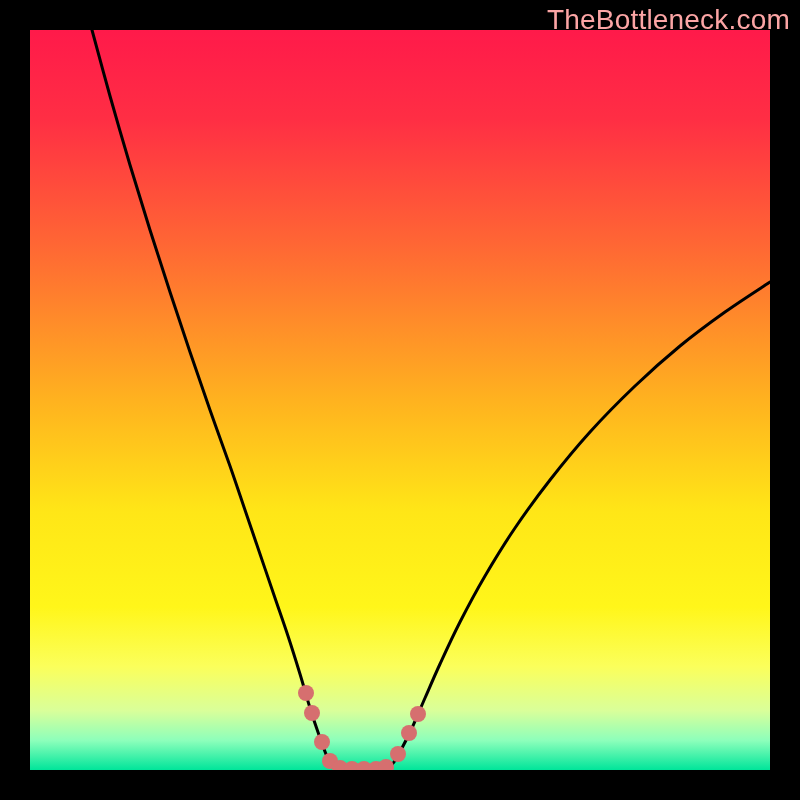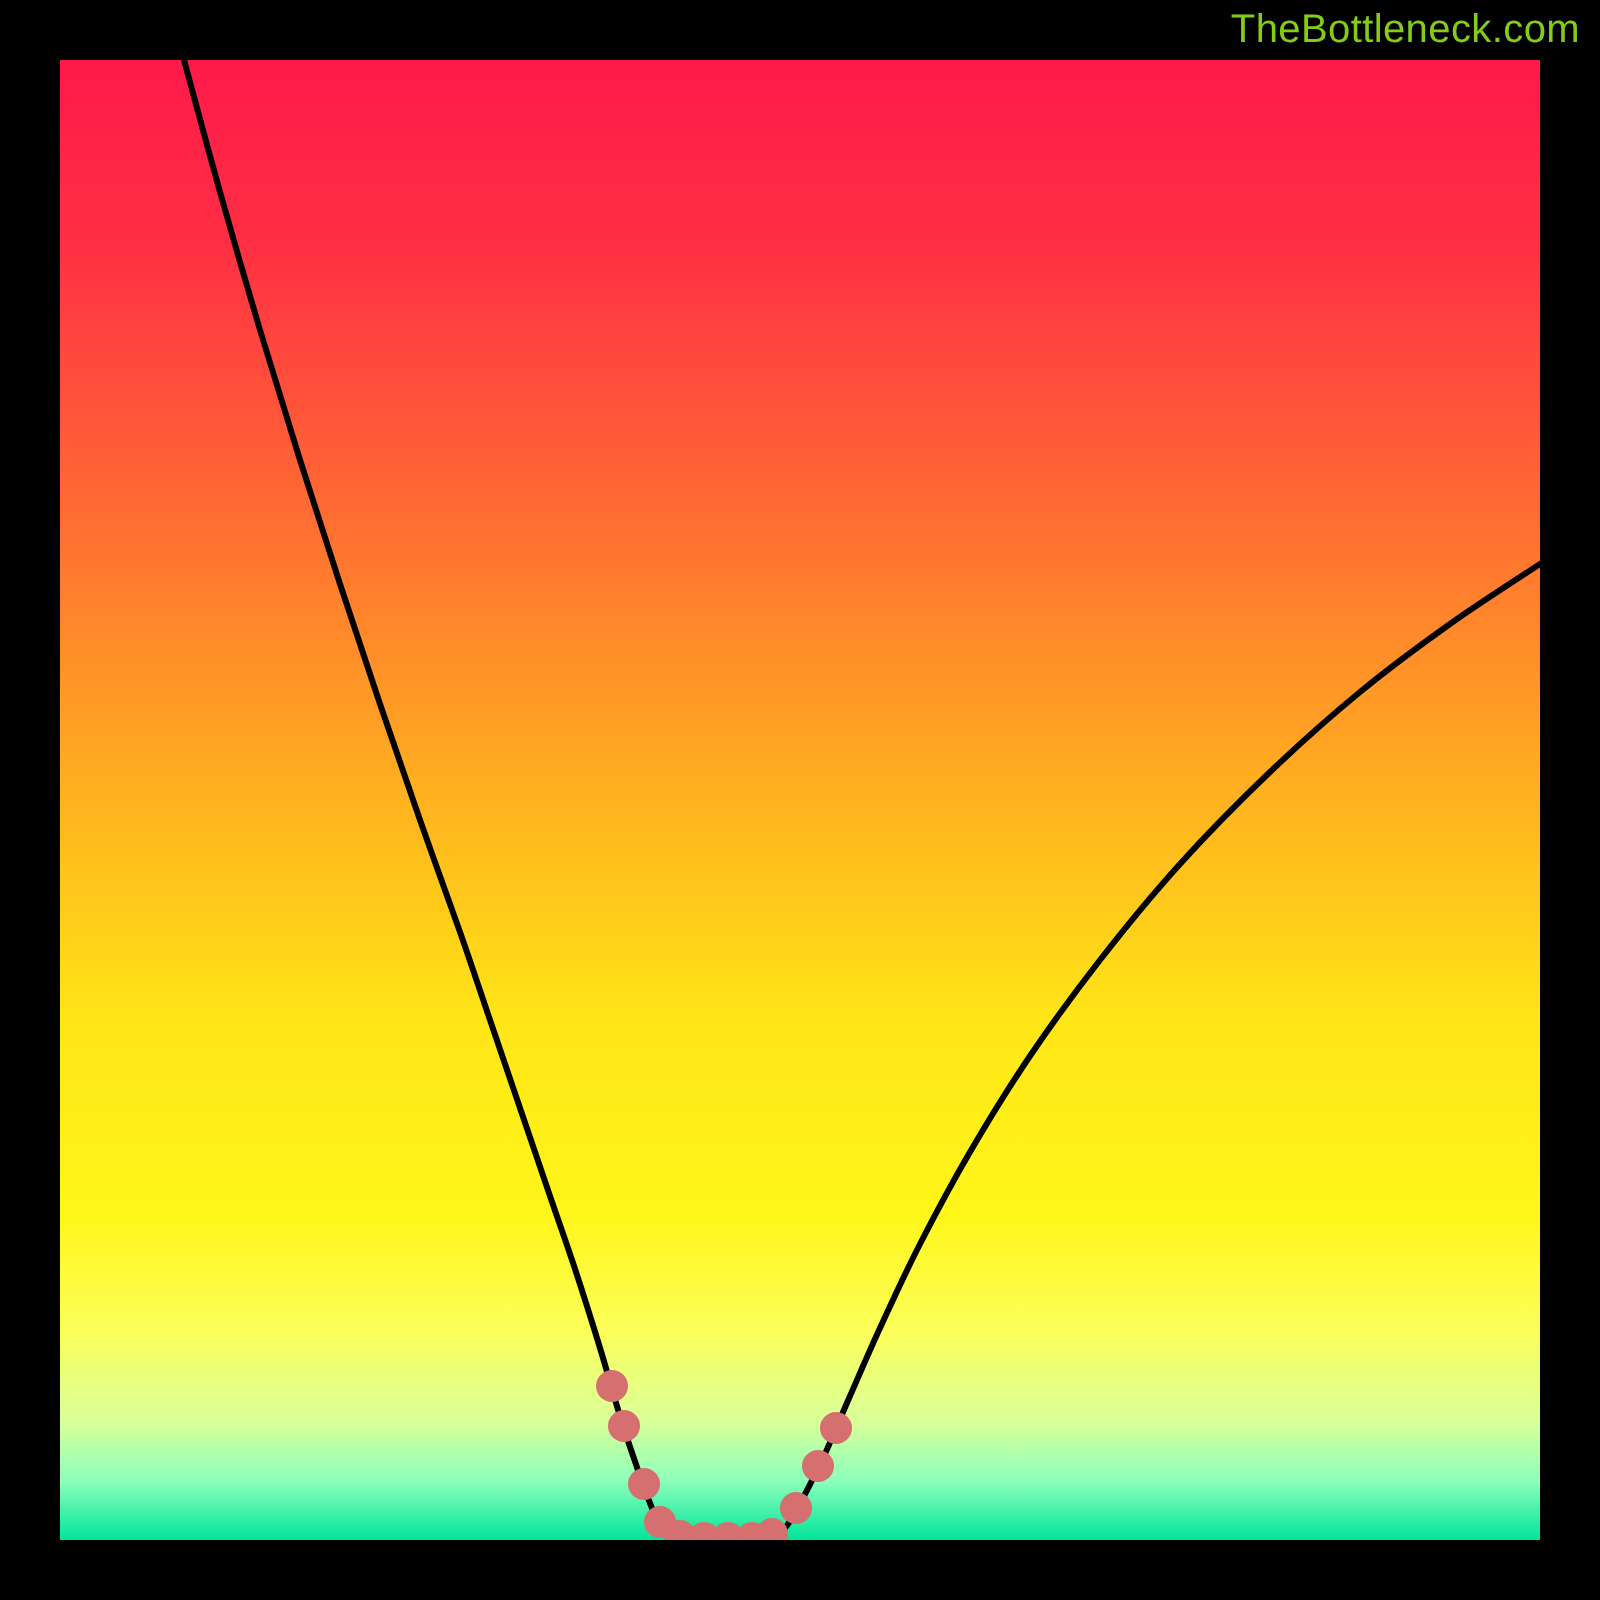--- a/index.html
+++ b/index.html
@@ -16,22 +16,22 @@
     left: 0;
     top: 0;
     width: 800px;
     height: 800px;
     background: #000;
   }
   .watermark {
     position: absolute;
     top: 4px;
     right: 10px;
-    font-size: 20px;
-    color: #84cc16;
+    font-size: 28px;
+    color: #fca5a5;
     font-weight: 400;
     letter-spacing: 0.2px;
   }
   .plot {
     position: absolute;
     left: 30px;
     top: 30px;
     width: 740px;
     height: 740px;
     overflow: hidden;

